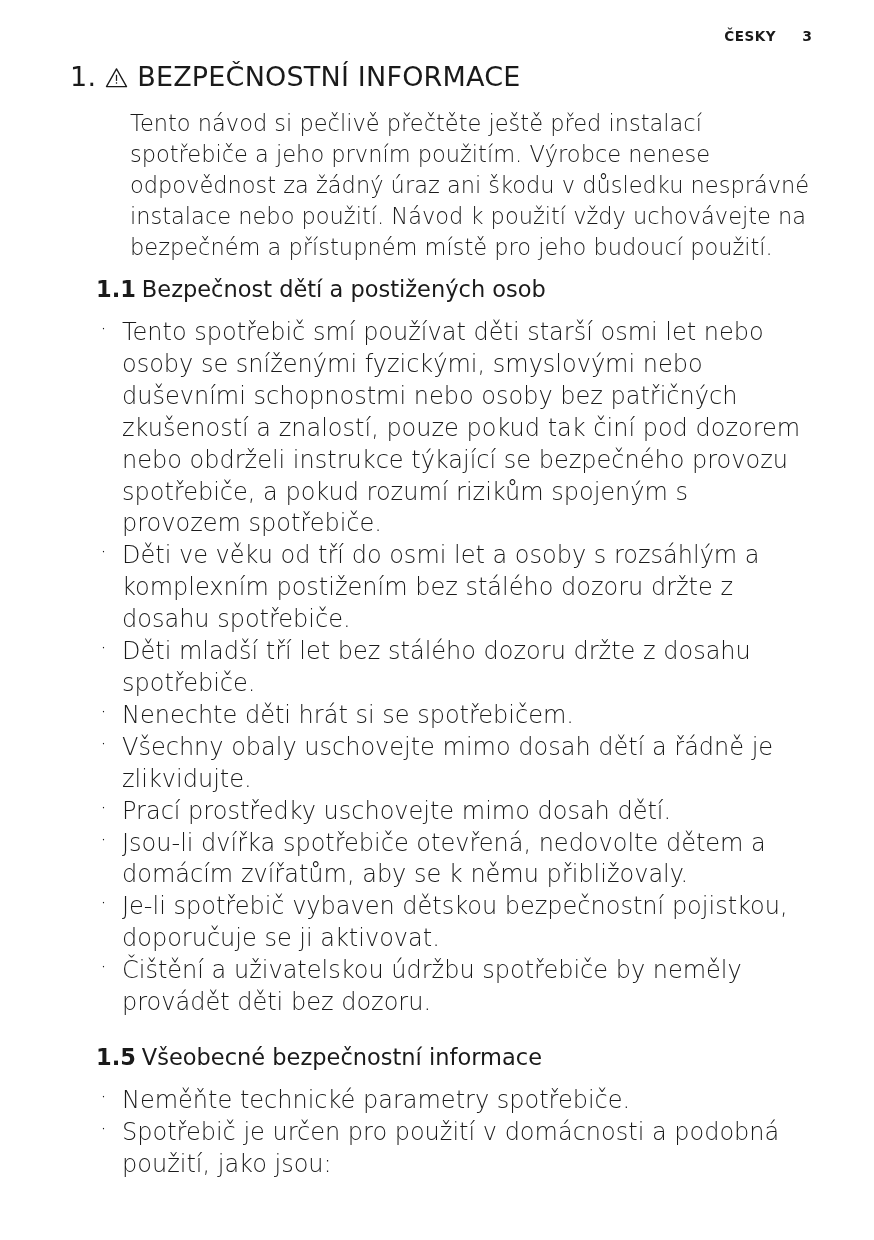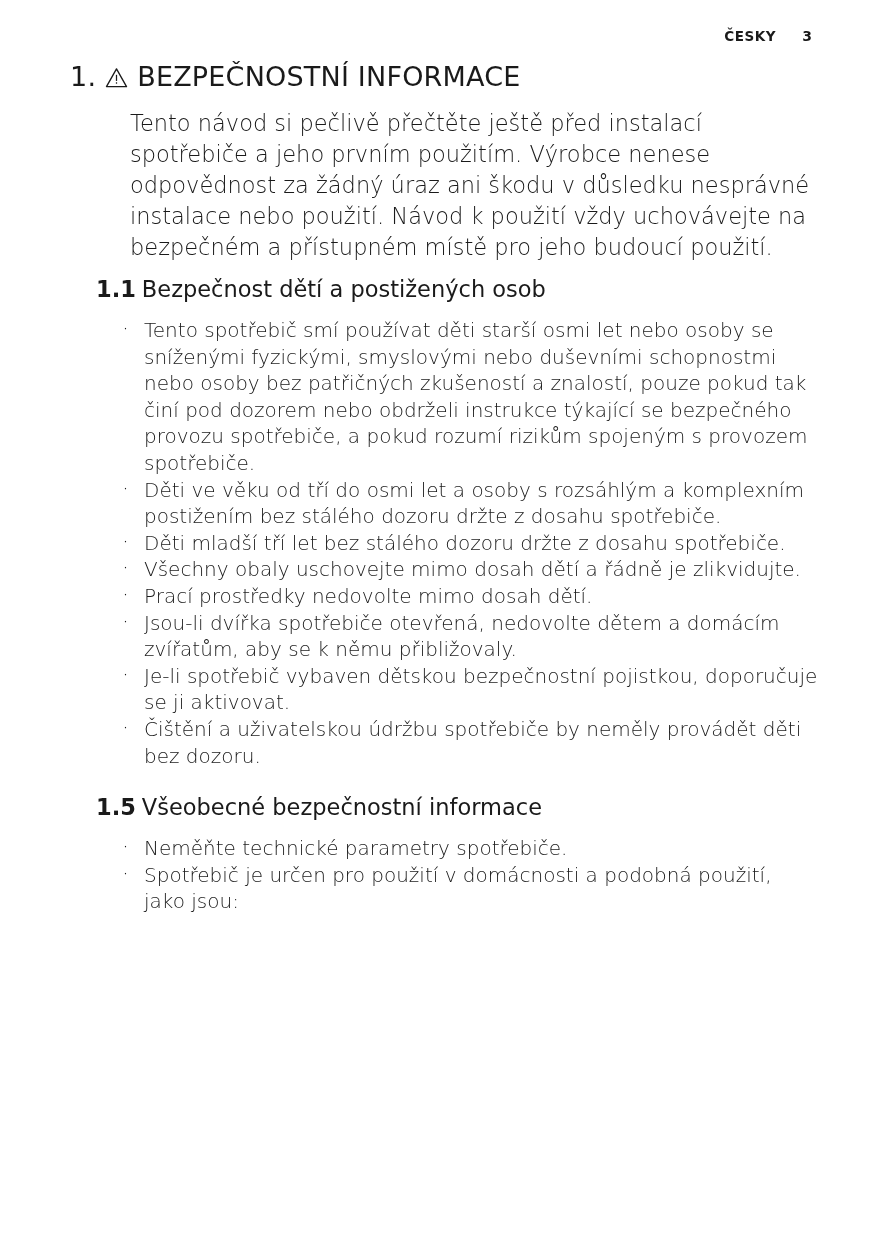--- a/index.html
+++ b/index.html
@@ -83,23 +83,23 @@
     font-weight: bold;
     margin-right: 6px;
   }
   ul.bullets {
     list-style: none;
     margin: 0 0 24px 0;
     padding: 0;
   }
   ul.bullets li {
     position: relative;
-    margin: 0 0 0 88px;
+    margin: 0 0 0 66px;
     padding-left: 0;
-    font-size: 20px;
+    font-size: 24px;
     line-height: 1.33;
     font-weight: 350;
     max-width: 690px;
   }
   ul.bullets li::before {
     content: "\00b7";
     position: absolute;
     left: -22px;
     top: -3px;
     font-size: 22px;
@@ -133,22 +133,23 @@
   <p class="intro">Tento návod si pečlivě přečtěte ještě před instalací spotřebiče a jeho prvním použitím. Výrobce nenese odpovědnost za žádný úraz ani škodu v důsledku nesprávné instalace nebo použití. Návod k použití vždy uchovávejte na bezpečném a přístupném místě pro jeho budoucí použití.</p>
 
   <h2 class="section">
     <span class="secnum">1.1</span><span>Bezpečnost dětí a postižených osob</span>
   </h2>
 
   <ul class="bullets sec1-list">
     <li>Tento spotřebič smí používat děti starší osmi let nebo osoby se sníženými fyzickými, smyslovými nebo duševními schopnostmi nebo osoby bez patřičných zkušeností a znalostí, pouze pokud tak činí pod dozorem nebo obdrželi instrukce týkající se bezpečného provozu spotřebiče, a pokud rozumí rizikům spojeným s provozem spotřebiče.</li>
     <li>Děti ve věku od tří do osmi let a osoby s rozsáhlým a komplexním postižením bez stálého dozoru držte z dosahu spotřebiče.</li>
     <li>Děti mladší tří let bez stálého dozoru držte z dosahu spotřebiče.</li>
+    <li>Nenechte děti hrát si se spotřebičem.</li>
     <li>Všechny obaly uschovejte mimo dosah dětí a řádně je zlikvidujte.</li>
-    <li>Prací prostředky nedovolte mimo dosah dětí.</li>
+    <li>Prací prostředky uschovejte mimo dosah dětí.</li>
     <li>Jsou-li dvířka spotřebiče otevřená, nedovolte dětem a domácím zvířatům, aby se k němu přibližovaly.</li>
     <li>Je-li spotřebič vybaven dětskou bezpečnostní pojistkou, doporučuje se ji aktivovat.</li>
     <li>Čištění a uživatelskou údržbu spotřebiče by neměly provádět děti bez dozoru.</li>
   </ul>
 
   <h2 class="section">
     <span class="secnum">1.5</span><span>Všeobecné bezpečnostní informace</span>
   </h2>
 
   <ul class="bullets sec2-list">

